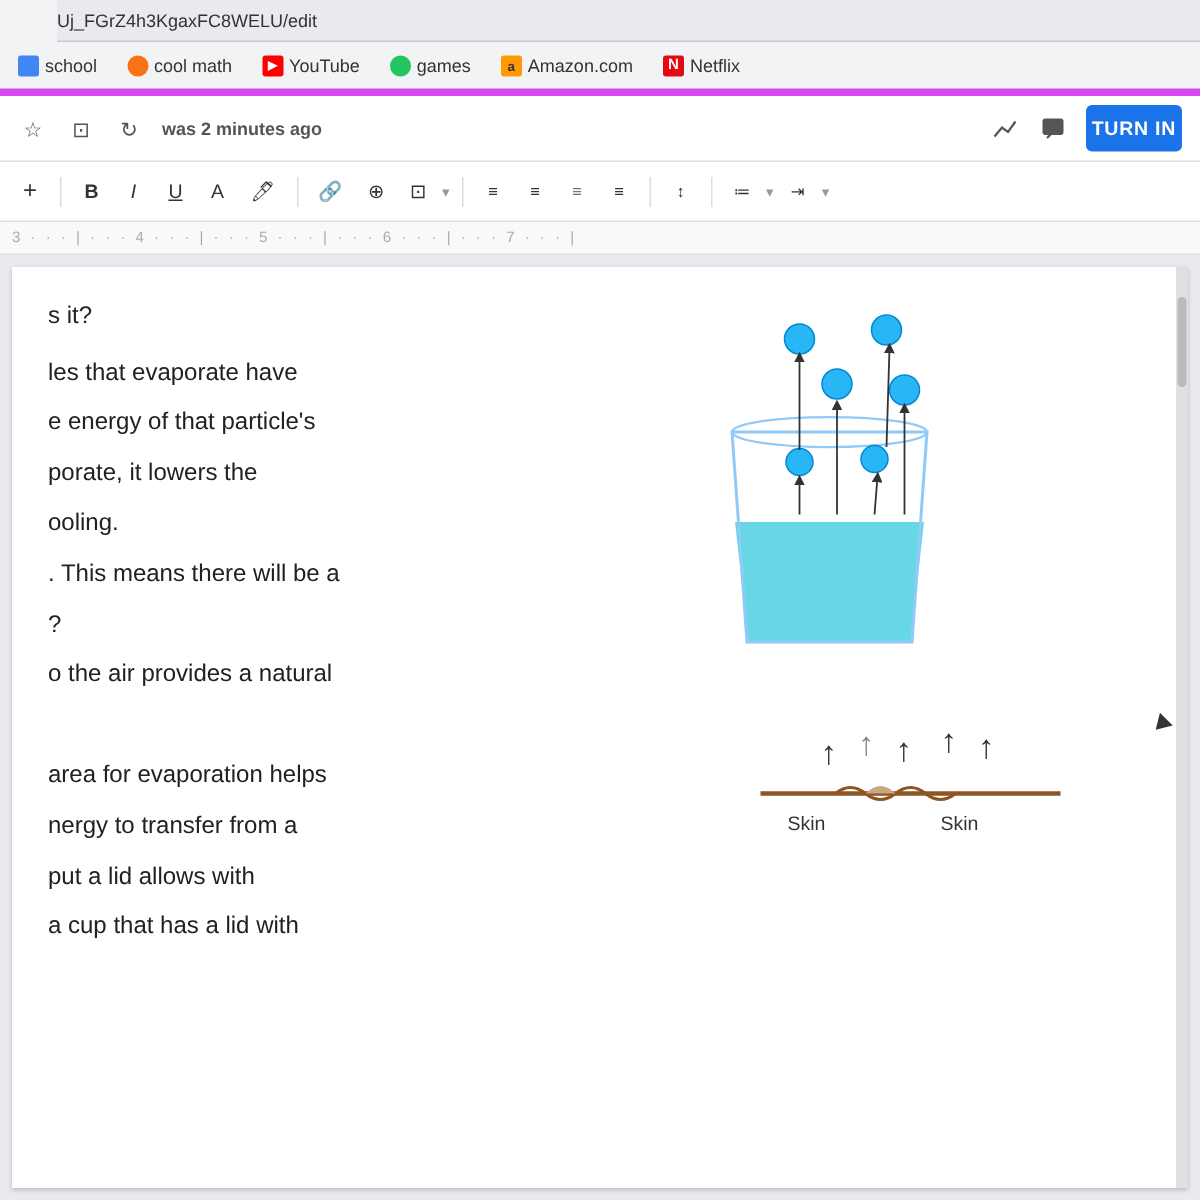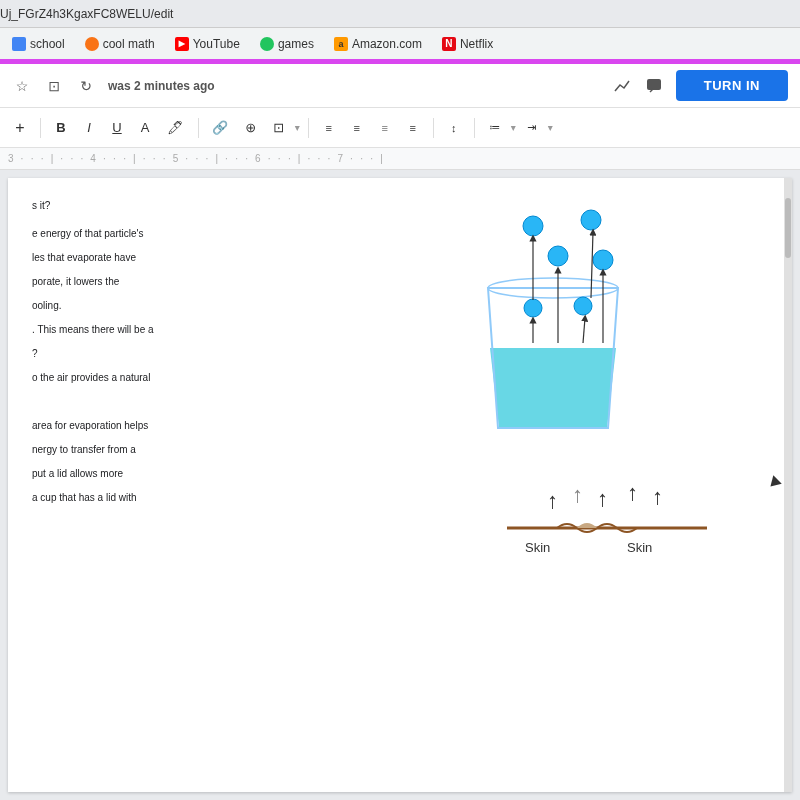--- a/index.html
+++ b/index.html
@@ -14,20 +14,21 @@
     
     .address-bar {
       background: #e8eaed;
       height: 28px;
       display: flex;
       align-items: center;
       padding: 0 0;
       font-size: 12px;
       color: #333;
       border-bottom: 1px solid #ccc;
+      margin-left: 38px;
     }
 
     
     .bookmarks-bar {
       background: #f1f3f4;
       height: 36px;
       display: flex;
       align-items: center;
       padding: 0 4px;
       gap: 4px;
@@ -88,21 +89,21 @@
     }
     .docs-icons-right {
       display: flex;
       align-items: center;
       gap: 12px;
     }
     .turn-in-btn {
       background: #1a73e8;
       color: white;
       border: none;
-      padding: 8px 28px;
+      padding: 8px 4px;
       font-size: 13px;
       font-weight: bold;
       border-radius: 4px;
       cursor: pointer;
       letter-spacing: 0.5px;
     }
 
     
     .format-toolbar {
       background: #fff;
@@ -161,21 +162,21 @@
       flex: 1;
       background: #fff;
       margin: 8px;
       padding: 20px 24px;
       box-shadow: 0 1px 3px rgba(0,0,0,0.2);
       overflow: hidden;
       position: relative;
     }
 
     .doc-text {
-      font-size: 10px;
+      font-size: 16px;
       color: #202124;
       line-height: 1.6;
       width: 55%;
     }
     .doc-text p {
       margin-bottom: 8px;
     }
     .doc-text .question {
       font-weight: normal;
       margin-bottom: 12px;
@@ -327,31 +328,31 @@
 
 <div class="ruler">
   <span style="font-size:10px;color:#aaa;letter-spacing:2px;">3  ·  ·  ·  |  ·  ·  ·  4  ·  ·  ·  |  ·  ·  ·  5  ·  ·  ·  |  ·  ·  ·  6  ·  ·  ·  |  ·  ·  ·  7  ·  ·  ·  |</span>
 </div>
 
 <div class="doc-area">
   <div class="doc-content">
 
     <div class="doc-text">
       <p class="question">s it?</p>
+      <p>les that evaporate have</p>
       <p>e energy of that particle's</p>
-      <p>les that evaporate have</p>
       <p>porate, it lowers the</p>
       <p>ooling.</p>
       <p>. This means there will be a</p>
       <p>?</p>
       <p>o the air provides a natural</p>
       <p>&nbsp;</p>
       <p>area for evaporation helps</p>
       <p>nergy to transfer from a</p>
-      <p>put a lid allows more</p>
+      <p>put a lid allows with</p>
       <p>a cup that has a lid with</p>
     </div>
 
     <div class="diagram-area">
       
       <svg width="220" height="280" viewBox="0 0 220 280">
 
         <defs>
           <clipPath id="cupClip">
             <polygon points="45,100 175,100 165,240 55,240"></polygon>

